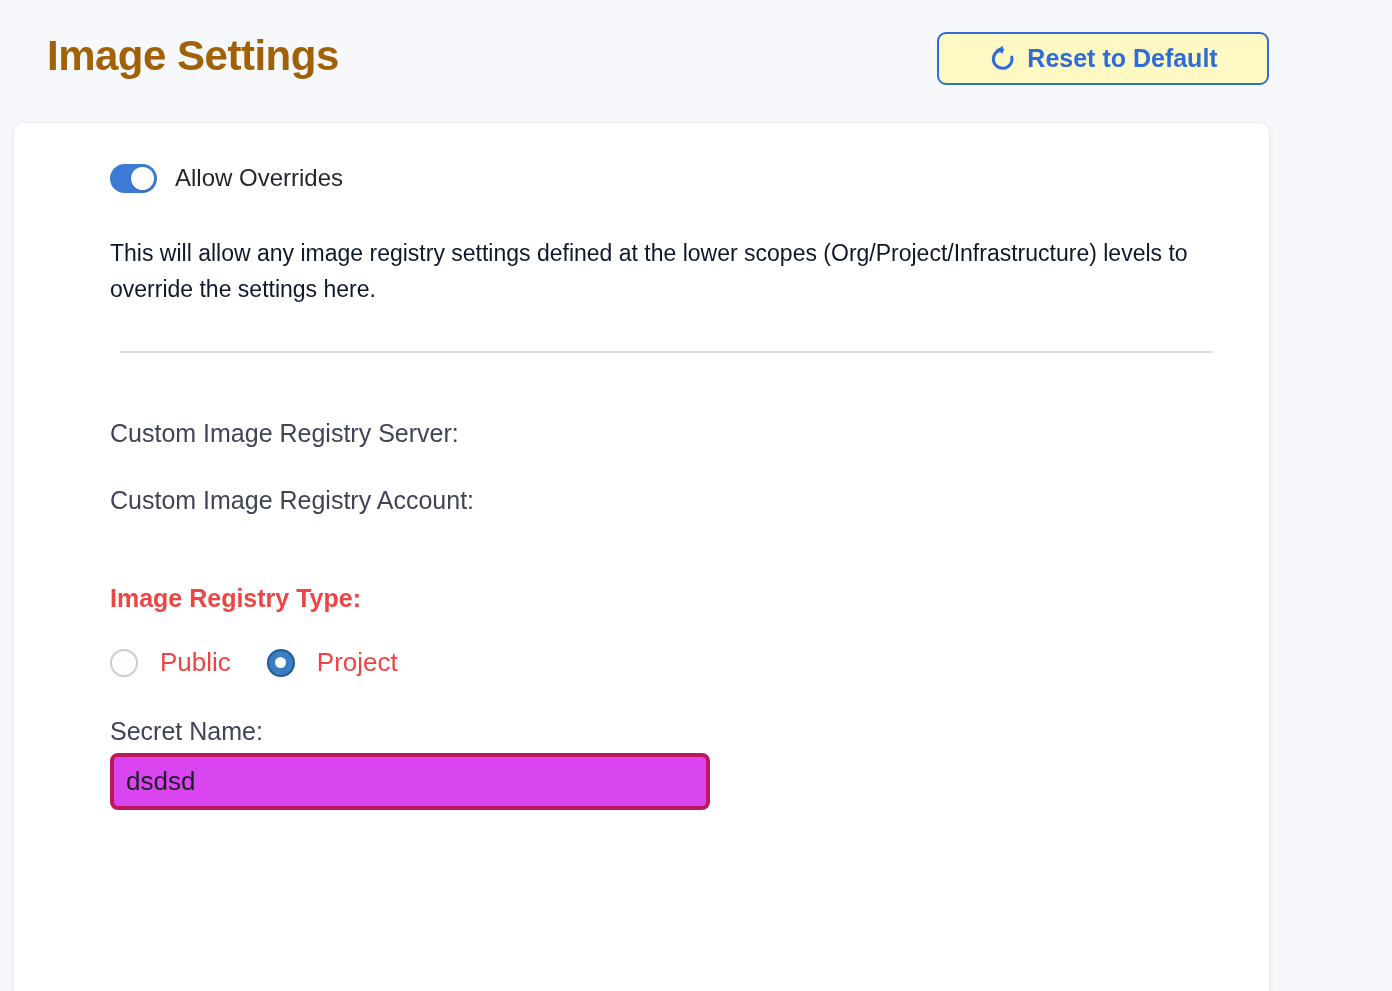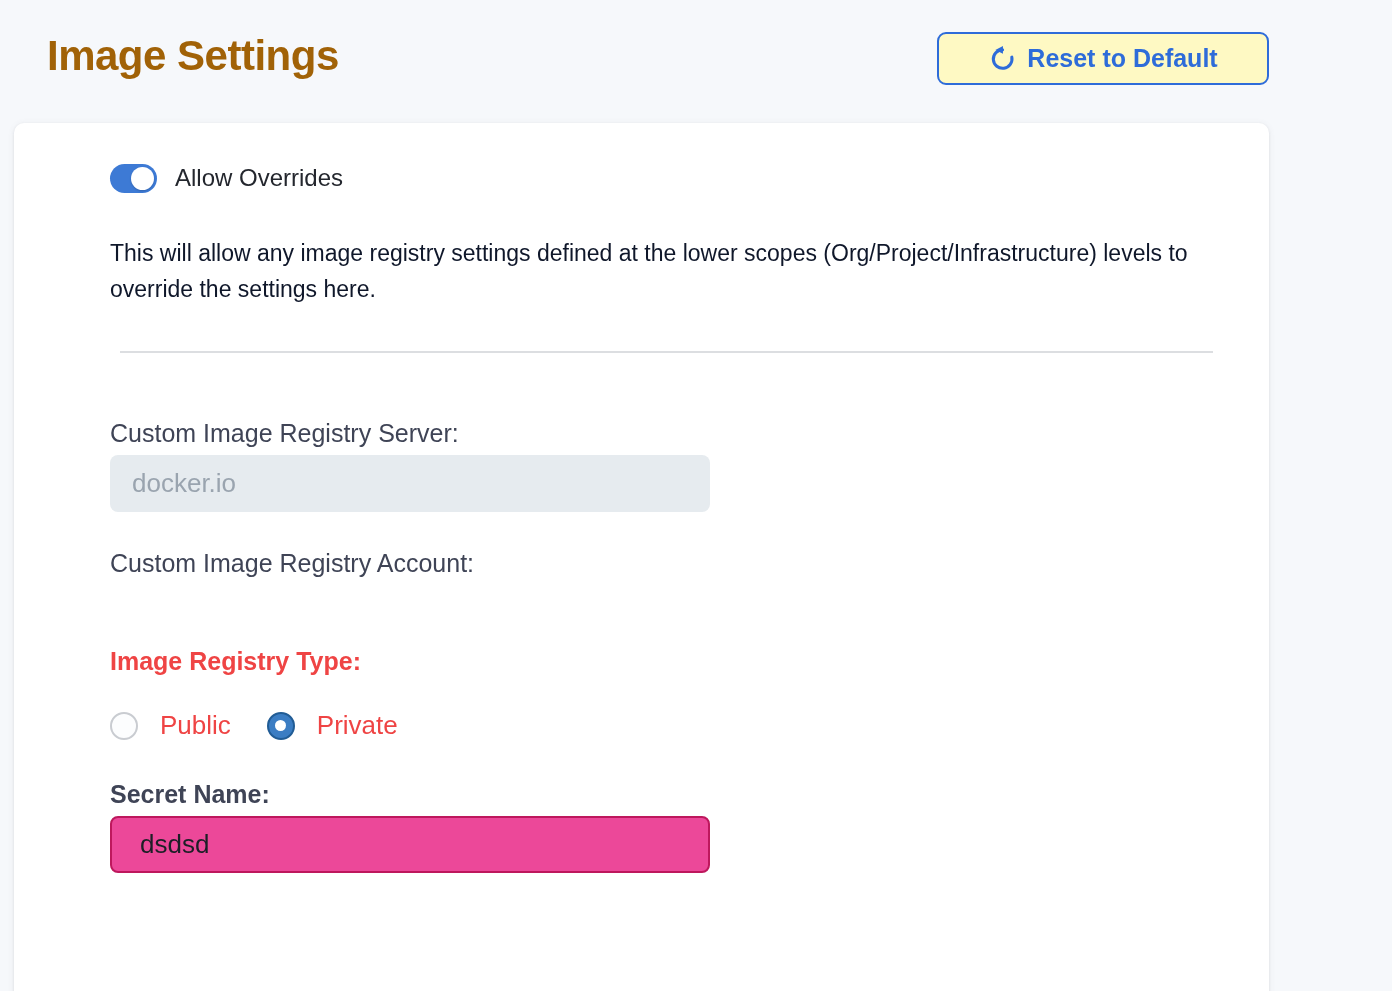--- a/index.html
+++ b/index.html
@@ -56,34 +56,34 @@
     margin: 44px 0 0 10px; width: 1093px; height: 2px;
     background: #dcdee1; border: none;
   }
   
   .field-label {
     display: block; font-size: 25px; line-height: 31px;
     color: #3f4456; margin-bottom: 6px;
   }
   .label-server { margin-top: 65px; }
   .label-account { margin-top: 36px; }
-  .label-secret { margin-top: 38px; font-weight: bold; }
+  .label-secret { margin-top: 38px; }
   .text-input {
     display: block; width: 600px; height: 57px;
     border-radius: 8px; font-size: 26px;
     font-family: "Liberation Sans", sans-serif;
     padding-left: 22px; outline: none;
   }
   .text-input:disabled {
     background: #e6ebef; border: none; color: #9aa4af;
     -webkit-text-fill-color: #9aa4af;
   }
   .text-input.editable {
-    background: #ec4899; border: 2px solid #be185d;
-    color: #1c1f26; padding-left: 28px;
+    background: #d946ef; border: 4px solid #be185d;
+    color: #1c1f26; padding-left: 12px;
   }
   
   .section-label {
     margin-top: 67px; font-size: 25px; line-height: 31px;
     font-weight: 700; color: #ef4444;
   }
   .radio-row { margin-top: 33px; display: flex; align-items: center; }
   .radio {
     width: 28px; height: 28px; border-radius: 50%;
     background: #fcfdfe; border: 2px solid #c9ccd1;
@@ -124,33 +124,32 @@
         <div class="knob"></div>
       </div>
       <span class="toggle-label">Allow Overrides</span>
     </div>
 
     <p class="description">This will allow any image registry settings defined at the lower scopes (Org/Project/Infrastructure) levels to override the settings here.</p>
 
     <hr class="divider">
 
     <label class="field-label label-server">Custom Image Registry Server:</label>
-    <input class="text-input" type="text" disabled="" value="docker.io" style="">
 
     <label class="field-label label-account">Custom Image Registry Account:</label>
 
     <div class="section-label">Image Registry Type:</div>
 
     <div class="radio-row">
       <div class="radio" role="radio" aria-checked="false"></div>
       <span class="radio-label">Public</span>
       <span class="radio-gap"></span>
       <div class="radio selected" role="radio" aria-checked="true">
         <div class="dot"></div>
       </div>
-      <span class="radio-label">Private</span>
+      <span class="radio-label">Project</span>
     </div>
 
     <label class="field-label label-secret">Secret Name:</label>
     <input class="text-input editable" type="text" value="dsdsd" style="">
 
   </div>
 </div>
 
 </body></html>

